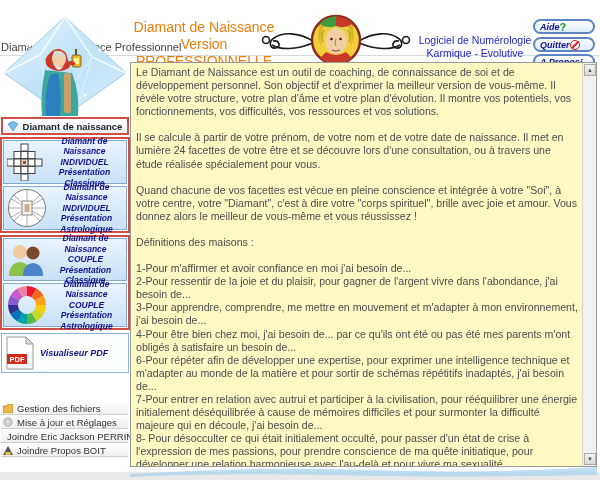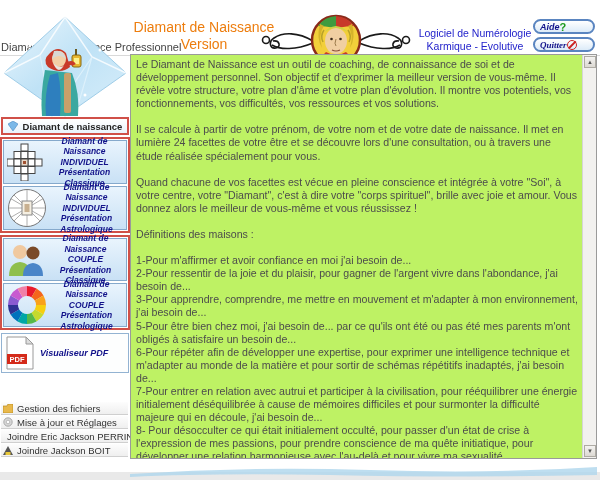--- a/index.html
+++ b/index.html
@@ -13,28 +13,28 @@
   .win-btn { position:absolute; top:0; width:24px; height:17px; text-align:center; font-size:11px; color:#333; line-height:16px; cursor:default; }
   .win-min { right:40px; }
   .win-max { right:12px; font-size:9px; }
 
   
   .header-title { position:absolute; left:133px; top:19px; width:142px; text-align:center; }
   .ht1 { font-size:14px; color:#ED7D0E; line-height:17px; }
   .ht2 { font-size:14px; color:#ED7D0E; line-height:17px; }
   .ht-sub { font-size:7px; font-weight:bold; color:#FF2600; margin-top:3px; }
   .ornament { position:absolute; left:258px; top:14px; }
-  .tagline { position:absolute; left:415px; top:27px; width:120px; text-align:center; color:#2323CB; font-size:10.5px; line-height:13px; }
+  .tagline { position:absolute; left:415px; top:34px; width:120px; text-align:center; color:#2323CB; font-size:10.5px; line-height:13px; }
 
   .hdr-btn { position:absolute; right:5px; width:62px; height:15px; border:2px solid #5a85c0; border-radius:8px;
              background:linear-gradient(#ffffff,#dcebf8); display:flex; align-items:center; justify-content:flex-start;
              padding:0 5px; cursor:pointer; }
   .hdr-btn .lbl { font-size:9px; font-weight:bold; font-style:italic; color:#12128a; }
   .btn-aide { top:19px; }
-  .btn-quitter { top:37px;font-family:Liberation Serif, serif; }
+  .btn-quitter { top:37px; }
   .btn-apropos { top:54px; }
   .q-icon { width:10px; height:10px; border:1.5px solid #cc2222; border-radius:50%; position:relative; }
   .q-icon::after { content:""; position:absolute; left:-1px; top:3px; width:10px; height:1.5px; background:#cc2222; transform:rotate(-45deg); }
   .help-glyph { color:#1c9a1c; font-weight:bold; font-size:11px; }
   .info-glyph { color:#12128a; font-weight:bold; font-style:italic; font-size:11px; font-family:"Liberation Serif", serif; }
 
   
   .hermit { position:absolute; left:0; top:15px; }
   .side-home { position:absolute; left:1px; top:117px; width:128px; height:18px; border:2px solid #d05048;
                background:linear-gradient(#ffffff,#e9f3fb); display:flex; align-items:center; justify-content:center; gap:5px; cursor:pointer; }
@@ -51,21 +51,21 @@
   .pdf-btn { position:absolute; left:1px; top:333px; width:128px; height:40px; border:1px solid #93b3d2; background:#fdfefe;
              display:flex; align-items:center; padding:2px 4px; gap:6px; cursor:pointer; }
   .pdf-btn .lbl { flex:1; text-align:left; font-size:9px; font-weight:bold; font-style:italic; color:#12128a; }
 
   .foot-item { position:absolute; left:1px; width:127px; height:13px; background:linear-gradient(#fdfdfd,#efefef);
                border-bottom:1px solid #cfcfcf; display:flex; align-items:center; gap:4px; padding:0 2px; cursor:pointer; }
   .foot-item .lbl { font-size:9.5px; color:#333; white-space:nowrap; }
   .fi1 { top:402px; } .fi2 { top:416px; } .fi3 { top:430px; } .fi4 { top:444px; }
 
   
-  .main-box { position:absolute; left:130px; top:54px; width:467px; height:405px; border:1px solid #9a9a9a; background:#bef264;padding-left:48px; }
+  .main-box { position:absolute; left:130px; top:62px; width:467px; height:405px; border:1px solid #9a9a9a; background:#fef9c3;padding-left:48px; }
   .main-text { position:absolute; left:0; top:0; right:14px; bottom:0; overflow:hidden; padding:3px 4px 0 5px;
                font-size:10.6px; line-height:13.1px; color:#4c4c4c; }
   .para { margin-bottom:13px; }
   .line { margin:0; }
 
   .scrollbar { position:absolute; right:0; top:0; width:14px; height:100%; background:#f2f1ef; border-left:1px solid #d5d5d5; }
   .scroll-btn { position:absolute; left:1px; width:12px; height:12px; background:linear-gradient(#f4f3f1,#dcd9d3);
                 border:1px solid #aeaba4; font-size:6px; color:#555; text-align:center; line-height:11px; cursor:pointer; }
   .scroll-up { top:1px; } .scroll-down { bottom:1px; }
 
@@ -301,33 +301,33 @@
       <rect x="0" y="0" width="10" height="9" rx="1" fill="#e89023" stroke="#b06a10" stroke-width="0.7"></rect>
       <polyline points="0.5,1 5,5 9.5,1" fill="none" stroke="#fff1d8" stroke-width="0.9"></polyline>
     </svg>
     <span class="lbl">Joindre Eric Jackson PERRIN</span>
   </div>
   <div class="foot-item fi4">
     <svg width="10" height="9" viewBox="0 0 10 9">
       <polygon points="5,0 10,9 0,9" fill="#555555"></polygon>
       <rect x="2.5" y="6" width="5" height="3" fill="#e8c83a"></rect>
     </svg>
-    <span class="lbl">Joindre Jackson BOIT</span>
+    <span class="lbl">Joindre Propos BOIT</span>
   </div>
 
   <div class="main-box">
     <div class="main-text">
       <p class="para">Le Diamant de Naissance est un outil de coaching, de connaissance de soi et de développement personnel. Son objectif et d'exprimer la meilleur version de vous-même. Il révèle votre structure, votre plan d'âme et votre plan d'évolution. Il montre vos potentiels, vos fonctionnements, vos difficultés, vos ressources et vos solutions.</p>
       <p class="para">Il se calcule à partir de votre prénom, de votre nom et de votre date de naissance. Il met en lumière 24 facettes de votre être et se découvre lors d'une consultation, ou à travers une étude réalisée spécialement pour vous.</p>
       <p class="para">Quand chacune de vos facettes est vécue en pleine conscience et intégrée à votre "Soi", à votre centre, votre "Diamant", c'est à dire votre "corps spirituel", brille avec joie et amour. Vous donnez alors le meilleur de vous-même et vous réussissez !</p>
       <p class="para">Définitions des maisons :</p>
       <p class="line">1-Pour m'affirmer et avoir confiance en moi j'ai besoin de...</p>
       <p class="line">2-Pour ressentir de la joie et du plaisir, pour gagner de l'argent vivre dans l'abondance, j'ai besoin de...</p>
       <p class="line">3-Pour apprendre, comprendre, me mettre en mouvement et m'adapter à mon environnement, j'ai besoin de...</p>
-      <p class="line">5-Pour être bien chez moi, j'ai besoin de... par ce qu'ils ont été ou pas été mes parents m'ont obligés à satisfaire un besoin de...</p>
+      <p class="line">4-Pour être bien chez moi, j'ai besoin de... par ce qu'ils ont été ou pas été mes parents m'ont obligés à satisfaire un besoin de...</p>
       <p class="line">6-Pour répéter afin de développer une expertise, pour exprimer une intelligence technique et m'adapter au monde de la matière et pour sortir de schémas répétitifs inadaptés, j'ai besoin de...</p>
       <p class="line">7-Pour entrer en relation avec autrui et participer à la civilisation, pour rééquilibrer une énergie initialement déséquilibrée à cause de mémoires difficiles et pour surmonter la difficulté majeure qui en découle, j'ai besoin de...</p>
       <p class="line">8- Pour désocculter ce qui était initialement occulté, pour passer d'un état de crise à l'expression de mes passions, pour prendre conscience de ma quête initiatique, pour développer une relation harmonieuse avec l'au-delà et pour vivre ma sexualité harmonieusement , j'ai besoin de...</p>
 
     </div>
     <div class="scrollbar">
       <div class="scroll-btn scroll-up">▲</div>
       <div class="scroll-btn scroll-down">▼</div>
     </div>
   </div>

